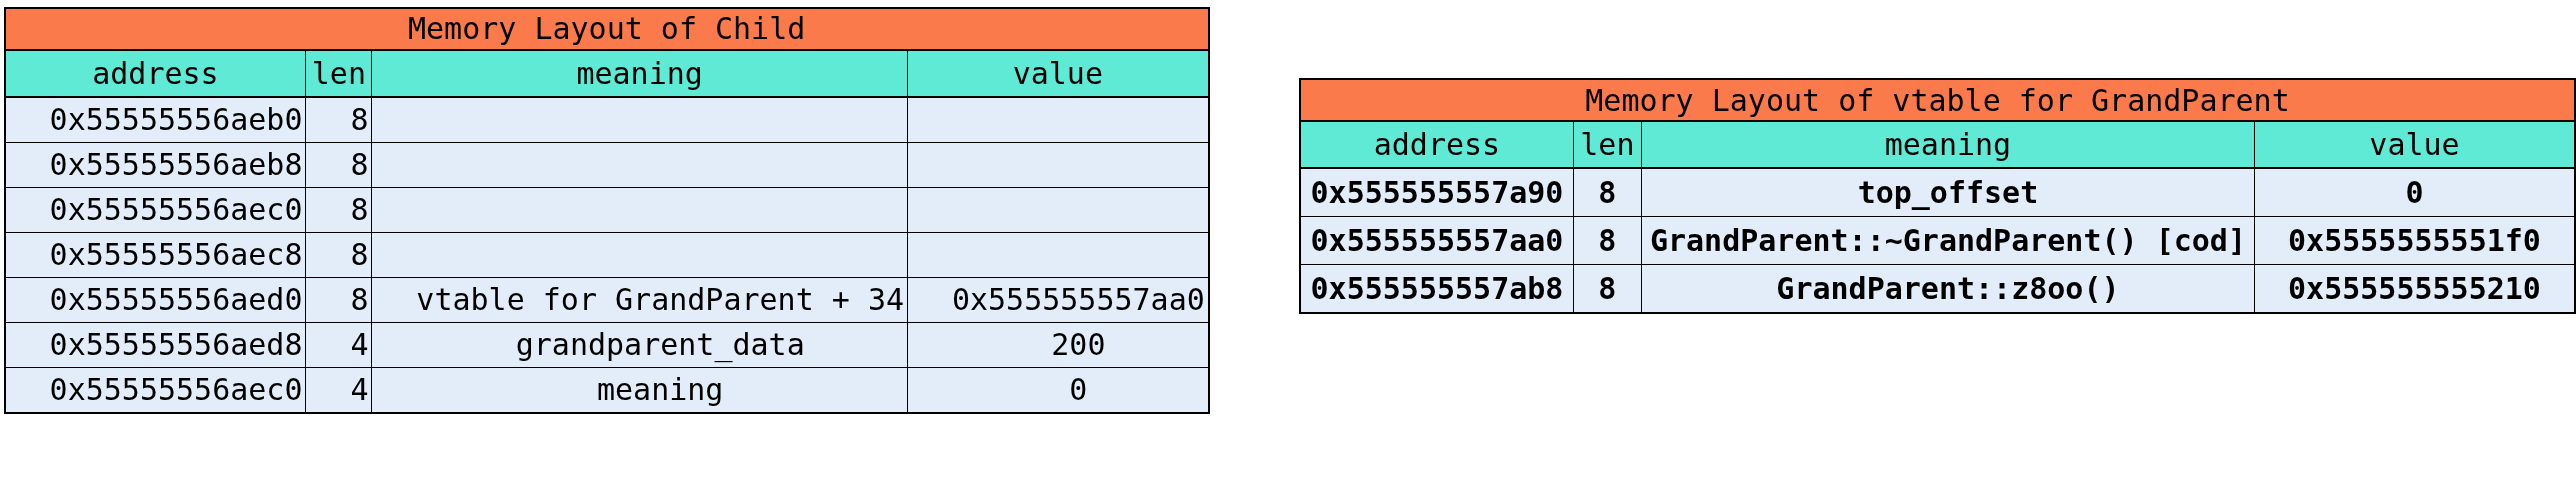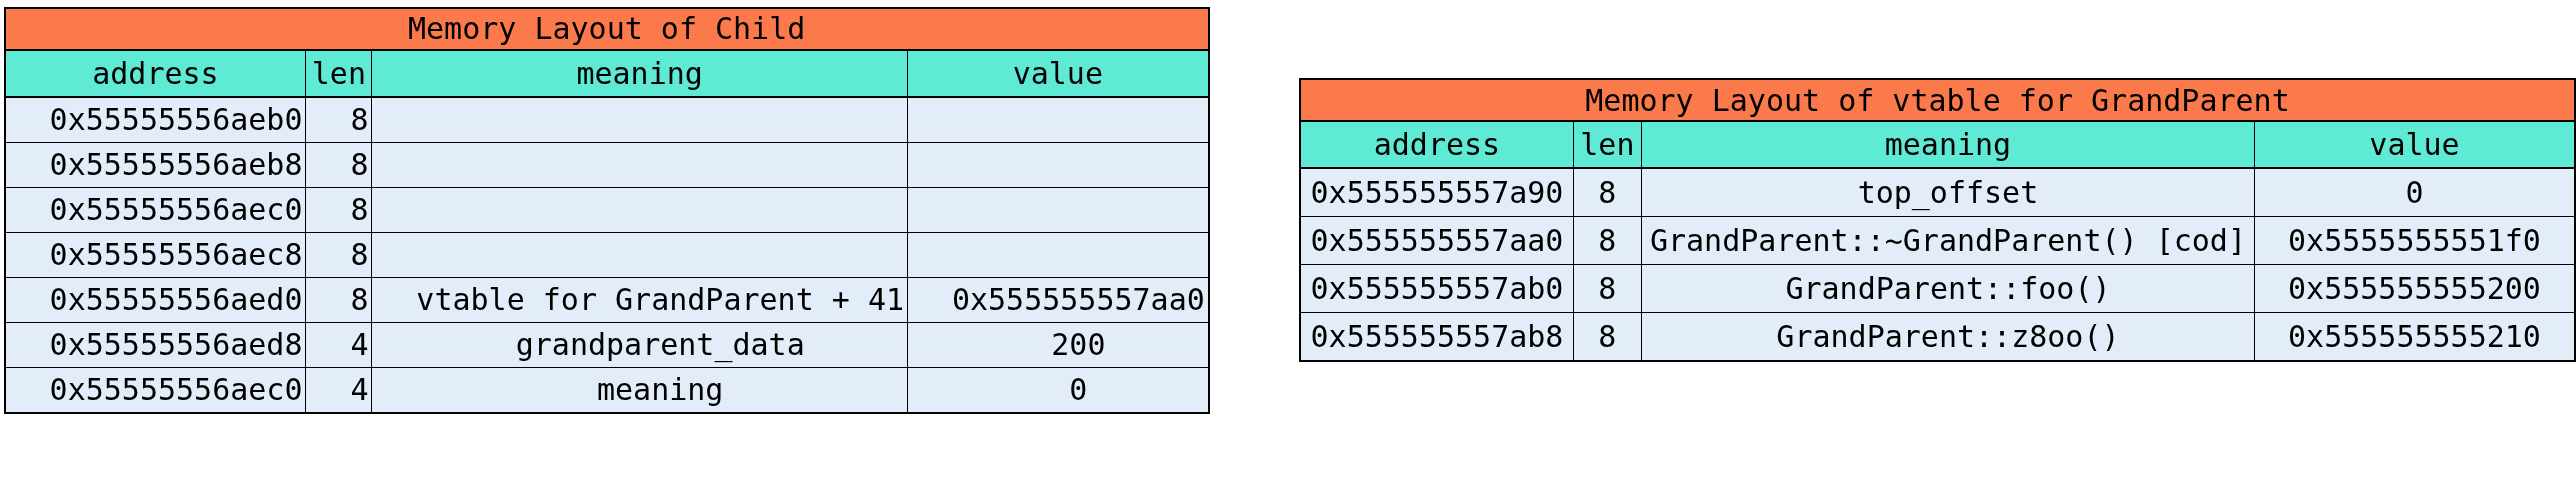--- a/index.html
+++ b/index.html
@@ -42,21 +42,21 @@
   }
   .memtable td.head {
     background: #5eead4;
     height: 45px;
     border-bottom-width: 2.2px;
   }
   .memtable td.cell {
     background: #e3edf9;
   }
   .t-child  td.cell { height: 44px; padding-left: 44px; }
-  .t-vtable td.cell { height: 47px; }
+  .t-vtable td.cell { height: 47px; font-weight: bold; }
 
   
   .t-child .c-addr    { width: 277px; }
   .t-child .c-len     { width: 66px;  }
   .t-child .c-meaning { width: 515px; }
   .t-child .c-value   { width: 282px; }
 
   
   .t-vtable .c-addr    { width: 281px; }
   .t-vtable .c-len     { width: 72px;  }
@@ -106,21 +106,21 @@
           </tr>
           <tr>
             <td class="cell">0x55555556aec8</td>
             <td class="cell">8</td>
             <td class="cell"></td>
             <td class="cell"></td>
           </tr>
           <tr>
             <td class="cell">0x55555556aed0</td>
             <td class="cell">8</td>
-            <td class="cell">vtable for GrandParent + 41</td>
+            <td class="cell">vtable for GrandParent + 34</td>
             <td class="cell">0x555555557aa0</td>
           </tr>
           <tr>
             <td class="cell">0x55555556aed8</td>
             <td class="cell">4</td>
             <td class="cell">grandparent_data</td>
             <td class="cell">200</td>
           </tr>
           <tr>
             <td class="cell">0x55555556aec0</td>
@@ -156,26 +156,20 @@
             <td class="cell">top_offset</td>
             <td class="cell">0</td>
           </tr>
           <tr>
             <td class="cell">0x555555557aa0</td>
             <td class="cell">8</td>
             <td class="cell">GrandParent::~GrandParent() [cod]</td>
             <td class="cell">0x5555555551f0</td>
           </tr>
           <tr>
-            <td class="cell">0x555555557ab0</td>
-            <td class="cell">8</td>
-            <td class="cell">GrandParent::foo()</td>
-            <td class="cell">0x555555555200</td>
-          </tr>
-          <tr>
             <td class="cell">0x555555557ab8</td>
             <td class="cell">8</td>
             <td class="cell">GrandParent::z8oo()</td>
             <td class="cell">0x555555555210</td>
           </tr>
         </tbody>
       </table>
   </div>
 
 </div>

